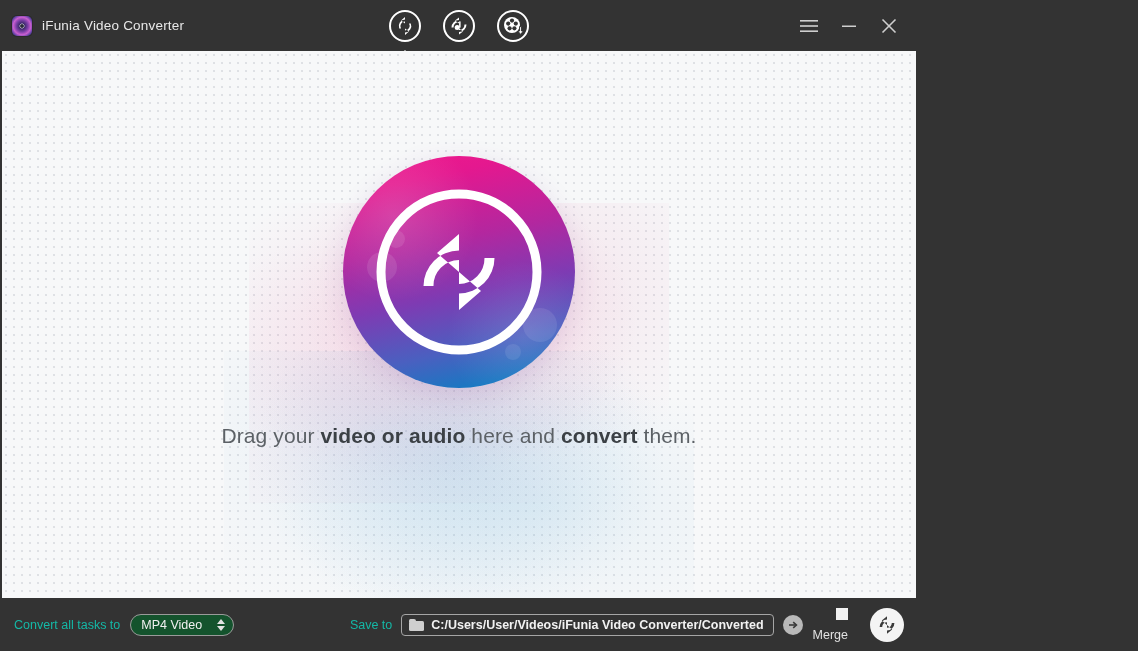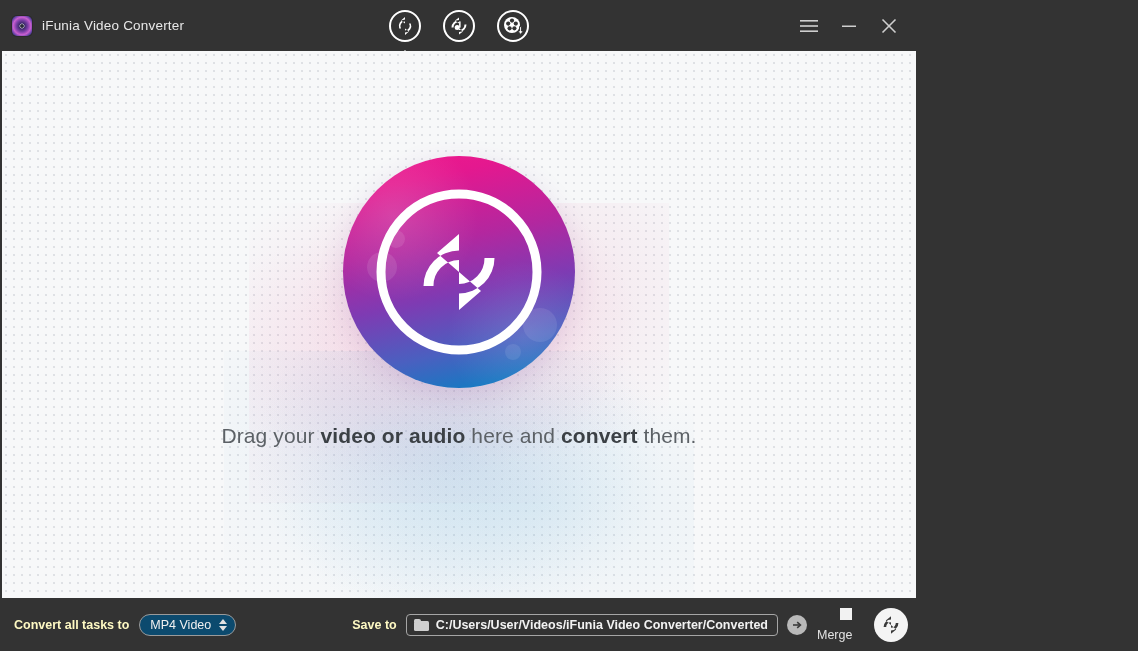--- a/index.html
+++ b/index.html
@@ -199,33 +199,32 @@
     height: 53px;
     background: #333333;
     display: flex;
     align-items: center;
     padding: 0 14px;
     gap: 10px;
     position: relative;
   }
 
   .bb-label {
-    color: #fef9c3;
+    color: #14b8a6;
     font-size: 12.5px;
     white-space: nowrap;
-    font-weight: bold;
   }
 
   .select-box {
     position: relative;
     width: 186px;
     height: 22px;
     border: 1px solid #9a9a9a;
     border-radius: 11px;
-    background: #0c4a6e;
+    background: #14532d;
     display: flex;
     align-items: center;
     padding: 0 24px 0 10px;
     cursor: pointer;
   }
   .select-box .val {
     color: #f0f0f0;
     font-size: 12.5px;
     white-space: nowrap;
     overflow: hidden;

